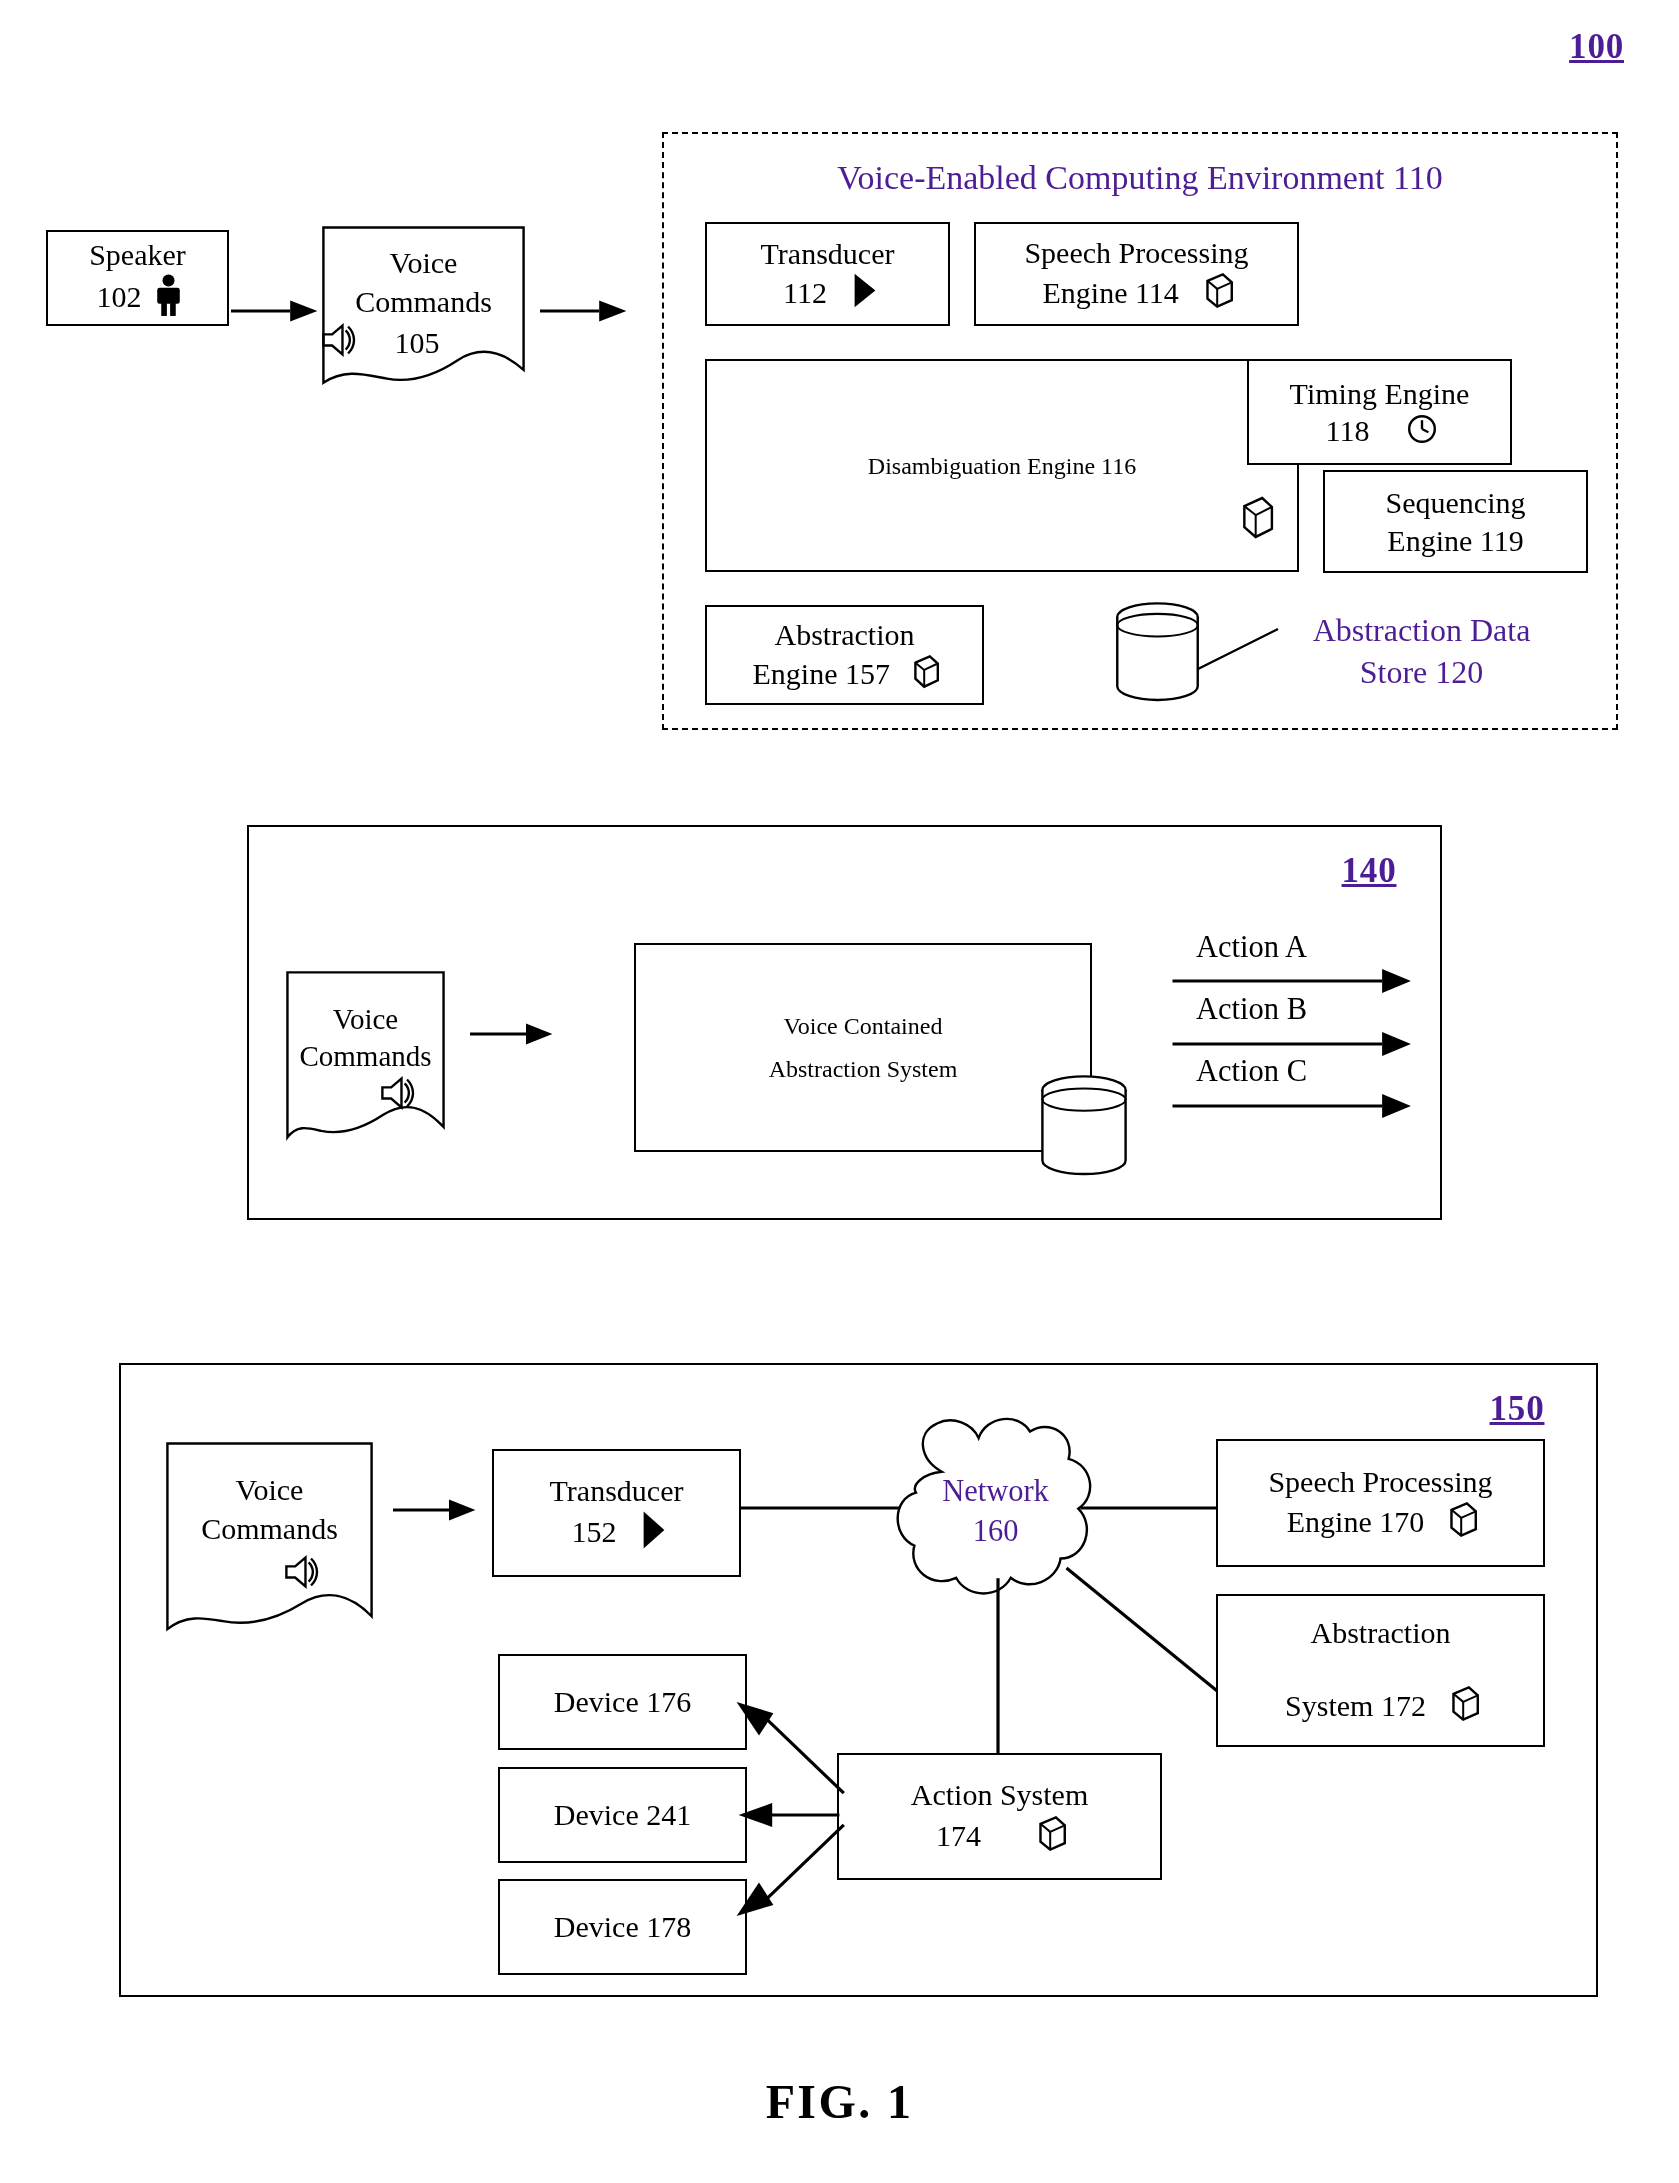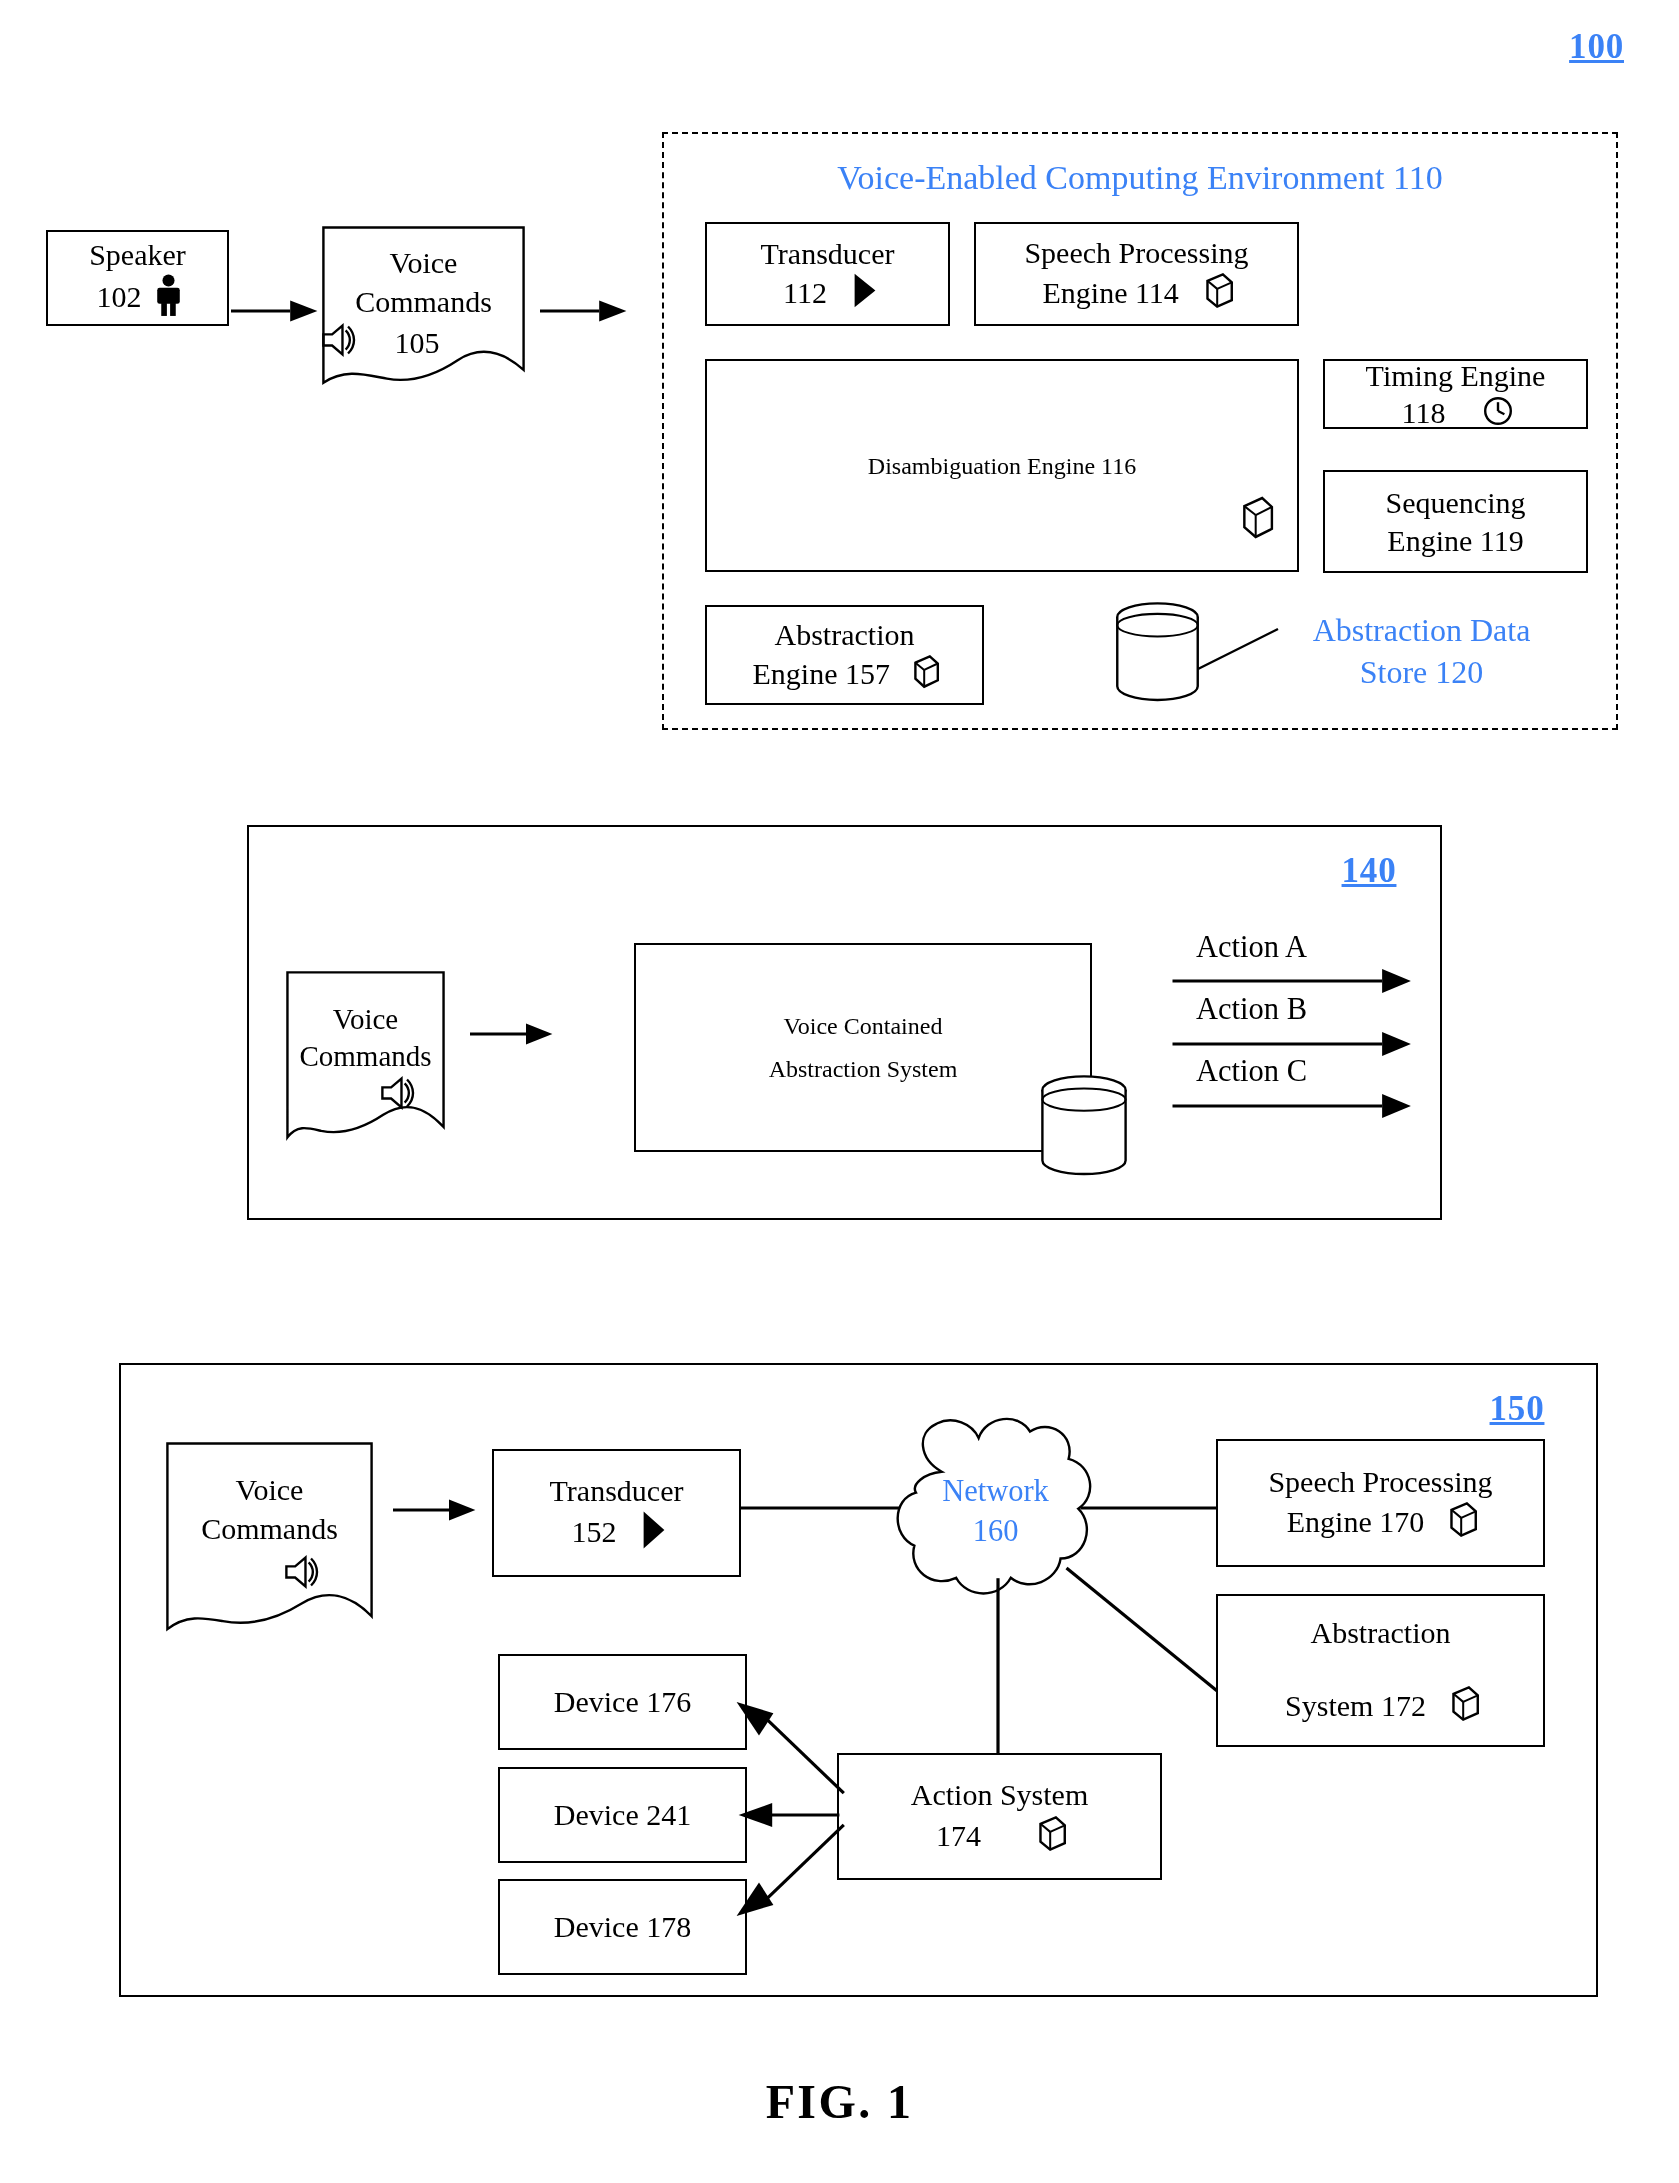--- a/index.html
+++ b/index.html
@@ -17,21 +17,21 @@
     height: 2183px;
     background: #ffffff;
     overflow: hidden;
   }
   .abs { position: absolute; box-sizing: border-box; }
 
   
   .txt {
     text-align: center;
     line-height: 1.22;
-    color: #3b82f6;
+    color: #4c1d95;
   }
   .fig-num {
     font-size: 35px;
     font-weight: bold;
     text-decoration: underline;
     letter-spacing: 0.8px;
   }
   .fig-caption {
     font-size: 48px;
     font-weight: bold;
@@ -185,21 +185,21 @@
   </div>
   <div class="icon" style="left:1237px; top:494px;">
     <svg width="39" height="47" viewBox="0 0 48 58">
       <polygon points="9,15 31,5 43,16 43,43 23,53 9,41" fill="#fff" stroke="#000" stroke-width="3"></polygon>
       <line x1="9" y1="15" x2="23" y2="26" stroke="#000" stroke-width="2.5"></line>
       <line x1="23" y1="26" x2="43" y2="16" stroke="#000" stroke-width="2.5"></line>
       <line x1="23" y1="26" x2="23" y2="53" stroke="#000" stroke-width="2.5"></line>
     </svg>
   </div>
 
-  <div class="abs box" style="left:1323px; top:359px; width:265px; height:70px;font-family:Liberation Serif, serif;">
+  <div class="abs box" style="left:1247px; top:359px; width:265px; height:106px;font-family:Liberation Serif, serif;">
     <div class="center-col">
       <div class="box-label">Timing Engine</div>
       <div style="display:flex; align-items:center; gap:32px;">
         <span class="box-label">118</span>
         <span>
           <svg width="32" height="32" viewBox="0 0 40 40">
             <circle cx="20" cy="20" r="16" fill="#fff" stroke="#000" stroke-width="3"></circle>
             <line x1="20" y1="20" x2="20" y2="9" stroke="#000" stroke-width="3"></line>
             <line x1="20" y1="20" x2="28" y2="24" stroke="#000" stroke-width="3"></line>
           </svg>

